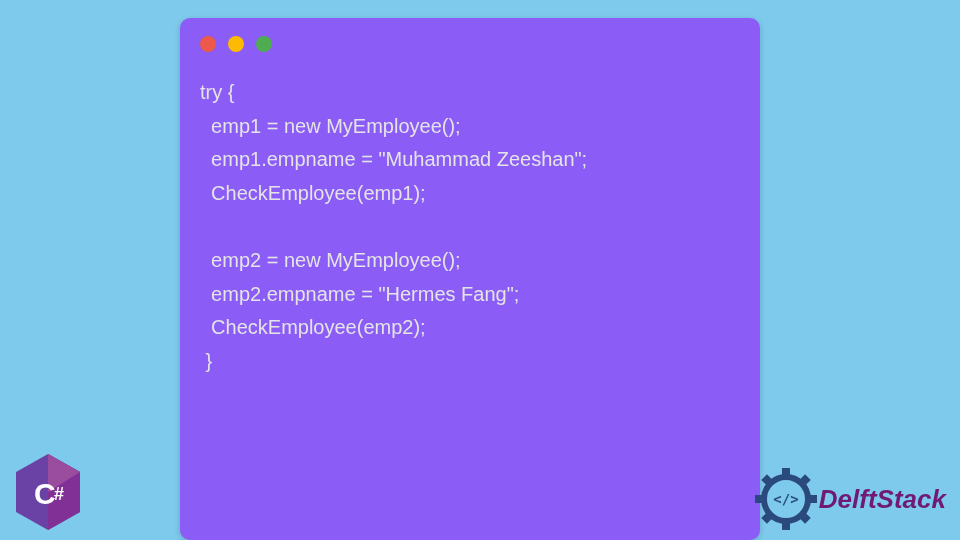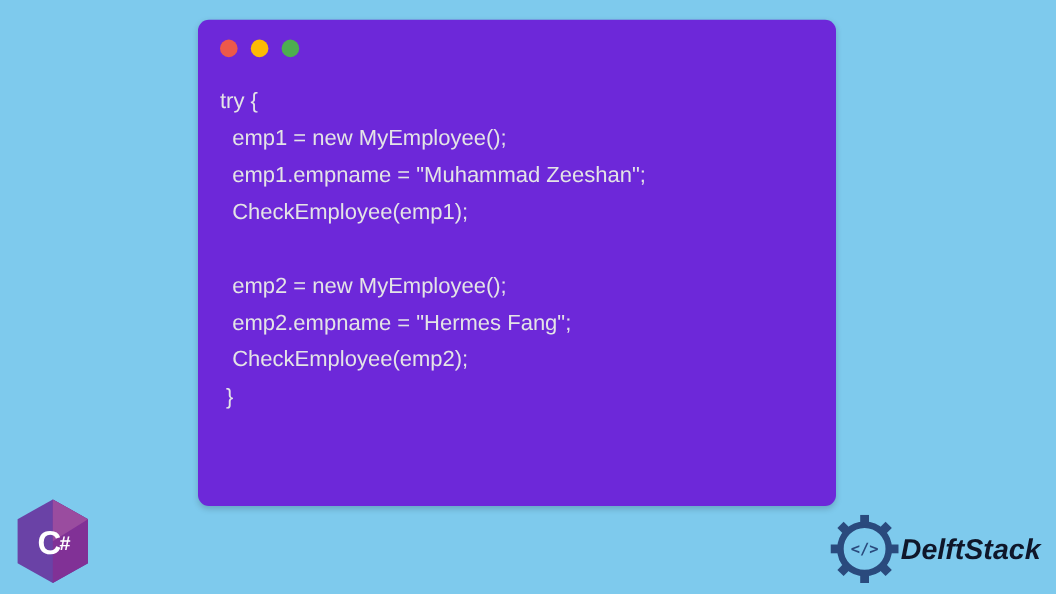--- a/index.html
+++ b/index.html
@@ -12,22 +12,22 @@
       height: 540px;
       background: #7ecaed;
       position: relative;
       font-family: Arial, Helvetica, sans-serif;
     }
     .code-window {
       position: absolute;
       left: 180px;
       top: 18px;
       width: 580px;
-      height: 442px;
-      background: #6d28d9;
+      height: 522px;
+      background: #8b5cf6;
       border-radius: 10px;
       box-shadow: 0 2px 6px rgba(0,0,0,0.18);
     }
     .window-controls {
       display: flex;
       gap: 12px;
       padding: 18px 20px 10px 20px;
     }
     .dot {
       width: 16px;
@@ -62,21 +62,21 @@
     }
     .delft-icon {
       width: 62px;
       height: 62px;
       position: relative;
     }
     .delft-text {
       font-size: 26px;
       font-weight: bold;
       font-style: italic;
-      color: #0f172a;
+      color: #701a75;
     }
   </style>
 </head>
 <body>
 
 <div class="code-window">
   <div class="window-controls">
     <div class="dot dot-red"></div>
     <div class="dot dot-yellow"></div>
     <div class="dot dot-green"></div>

